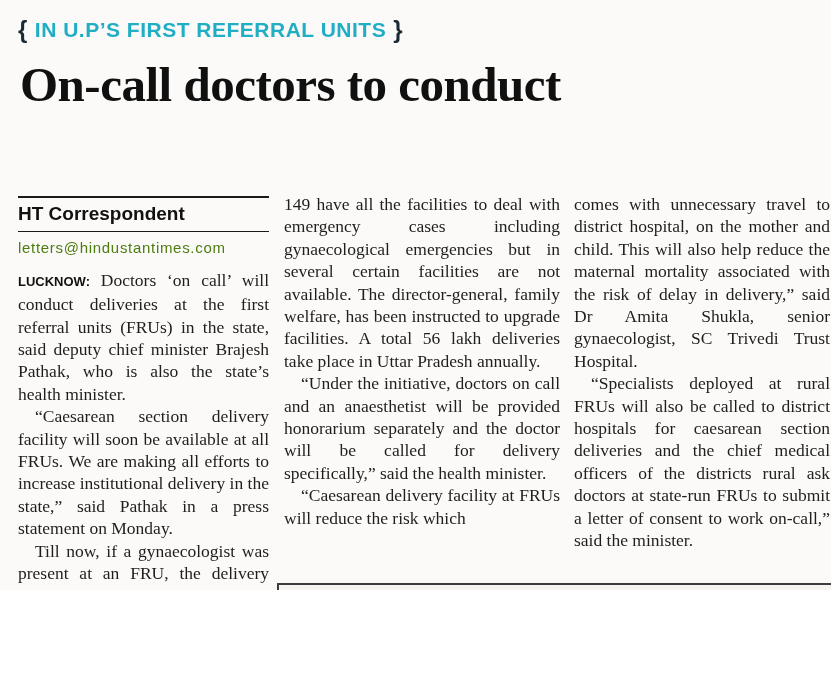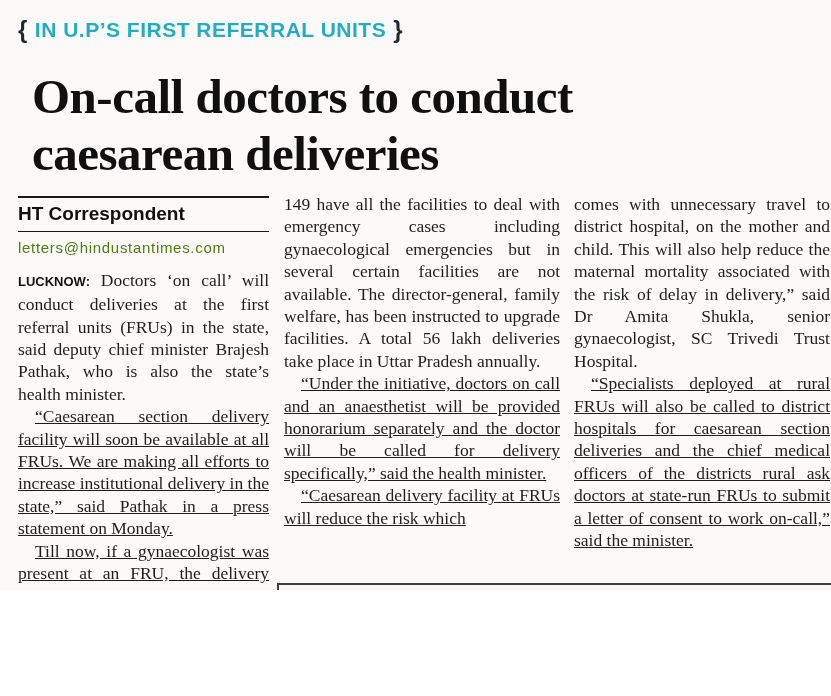--- a/index.html
+++ b/index.html
@@ -48,21 +48,21 @@
     top: 196px;
     text-align: justify;
     font-size: 17.5px;
     line-height: 22.4px;
     color: #1e1e1e;
   }
   .col-1 { left: 18px;  width: 251px; }
   .col-2 { left: 284px; width: 276px; top: 193px; }
   .col-3 { left: 574px; width: 256px; top: 193px; }
   .col p { margin: 0; }
-  .col p.indent { text-indent: 17px; text-decoration: underline; }
+  .col p.indent { text-indent: 17px; }
 
   
   .byline-block { margin-bottom: 9px; }
   .byline-rule-top { border-top: 2px solid #1a1a1a; margin-bottom: 5px; }
   .byline-author {
     font-family: "Liberation Sans", sans-serif;
     font-weight: bold;
     font-size: 19px;
     color: #111;
     padding-bottom: 6px;
@@ -142,23 +142,22 @@
 </style>
 </head>
 <body>
 
 <div class="sheet">
 
   <div class="kicker">
     <span class="brace">{</span><span class="kicker-text">IN U.P’S FIRST REFERRAL UNITS</span><span class="brace">}</span>
   </div>
 
-  <h1 class="headline" style="margin:16px;">
+  <h1 class="headline" style="margin:4px;">
     <span>On-call doctors to conduct</span><br>
-    <span>caesarean deliveries</span>
   </h1>
 
   <div class="col col-1">
     <div class="byline-block">
       <div class="byline-rule-top"></div>
       <div class="byline-author">HT Correspondent</div>
       <div class="byline-rule-bottom"></div>
       <div class="byline-email">letters@hindustantimes.com</div>
     </div>
     <p>

